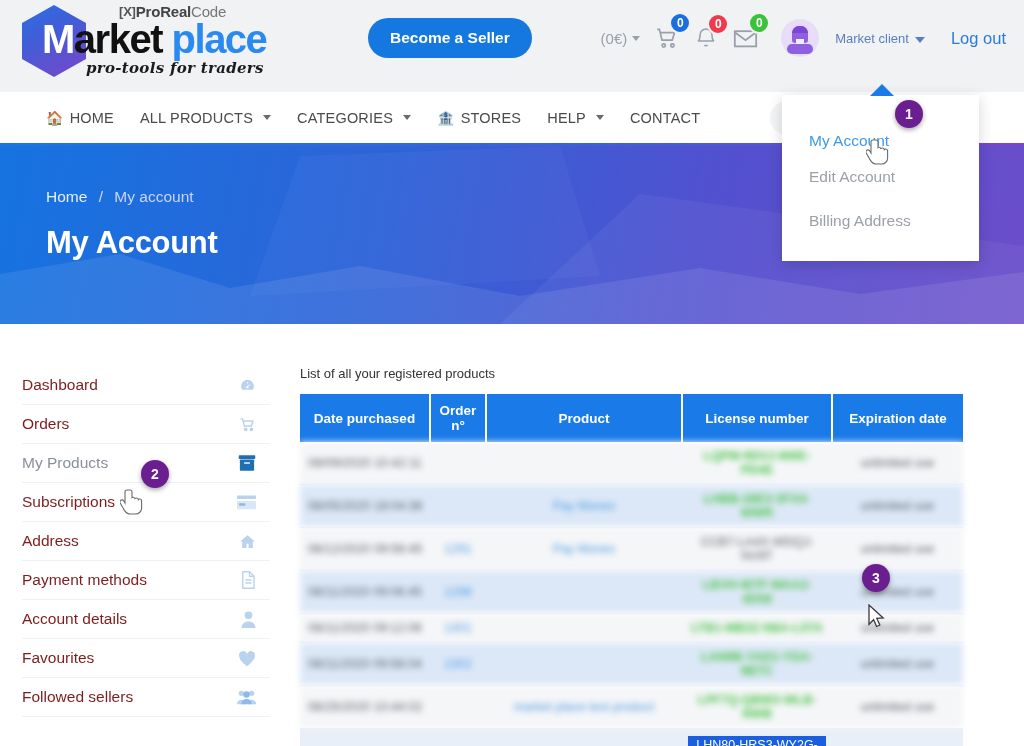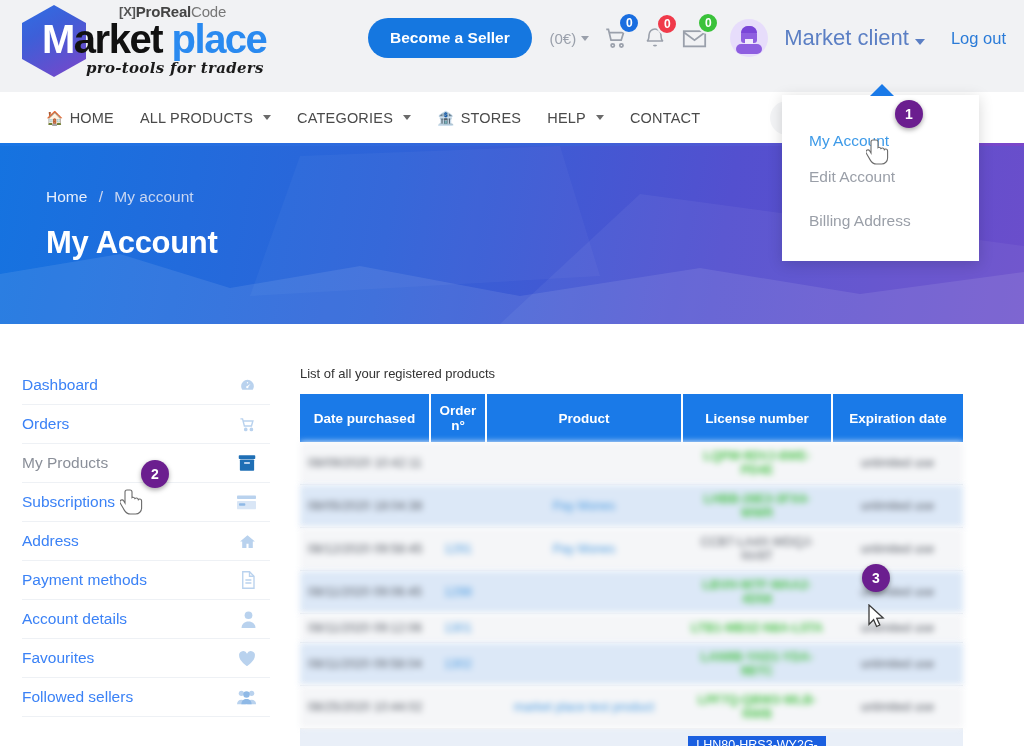--- a/index.html
+++ b/index.html
@@ -87,21 +87,21 @@
   .avatar {
     width: 38px; height: 38px; border-radius: 50%;
     background: #e7ddfb; margin-left: 22px;
     position: relative; overflow: hidden; flex: 0 0 auto;
   }
   .avatar .head { position:absolute; left:11px; top:7px; width:16px; height:17px; border-radius:8px 8px 3px 3px; background:#8e5fe0; }
   .avatar .hair { position:absolute; left:11px; top:7px; width:16px; height:7px; border-radius:8px 8px 0 0; background:#7a46d8; }
   .avatar .body { position:absolute; left:6px; top:25px; width:26px; height:10px; border-radius:6px; background:#8e5fe0; }
   .avatar .neck { position:absolute; left:15px; top:20px; width:8px; height:8px; background:#f2ecfd; }
   .mclient {
-    margin-left: 16px; color: #5b7fc4; font-size: 22px; white-space: nowrap; cursor: pointer;
+    margin-left: 16px; color: #5b7fc4; font-size: 13px; white-space: nowrap; cursor: pointer;
   }
   .mclient .caret2 { display:inline-block; margin-left:6px; border-left:5px solid transparent; border-right:5px solid transparent; border-top:6px solid #5b7fc4; }
   .logout { margin-left: 26px; color: #2a7bd8; font-size: 16.5px; cursor: pointer; }
 
   
   .navbar {
     height: 54px;
     background: #ffffff;
     display: flex; align-items: center;
     padding-left: 46px;
@@ -159,21 +159,21 @@
   }
   .dd-item.active { color: #3d9ae8; }
   .dd-gap { height: 8px; }
 
   
   .content { display: flex; padding-top: 42px; }
   .sidebar { width: 270px; padding-left: 22px; flex: 0 0 270px; }
   .side-item {
     display: flex; align-items: center; justify-content: space-between;
     height: 39px; border-bottom: 1px solid #eef1f5;
-    font-size: 15.5px; color: #3b82f6; cursor: pointer; padding-right: 14px;
+    font-size: 15.5px; color: #7f1d1d; cursor: pointer; padding-right: 14px;
   }
   .side-item.muted { color: #8a8f99; }
   .side-ic { color: #b9d2ee; font-size: 15px; display:flex; align-items:center; }
   .side-ic svg { display:block; }
 
   
   .main { flex: 1; padding-left: 30px; padding-right: 0; }
   .main h2 { font-size: 13px; color: #333; font-weight: normal; margin-bottom: 13px; }
   table { border-collapse: collapse; width: 663px; table-layout: fixed; }
   thead th {

